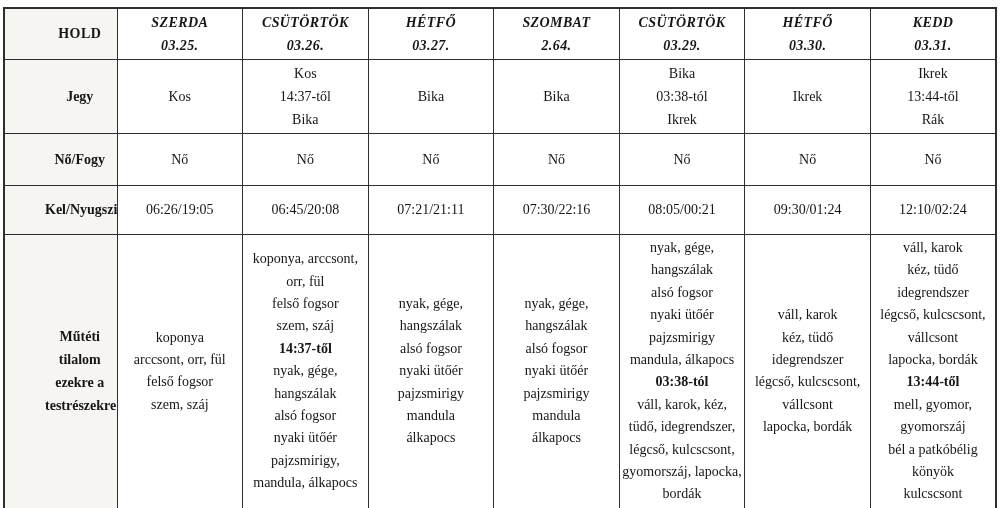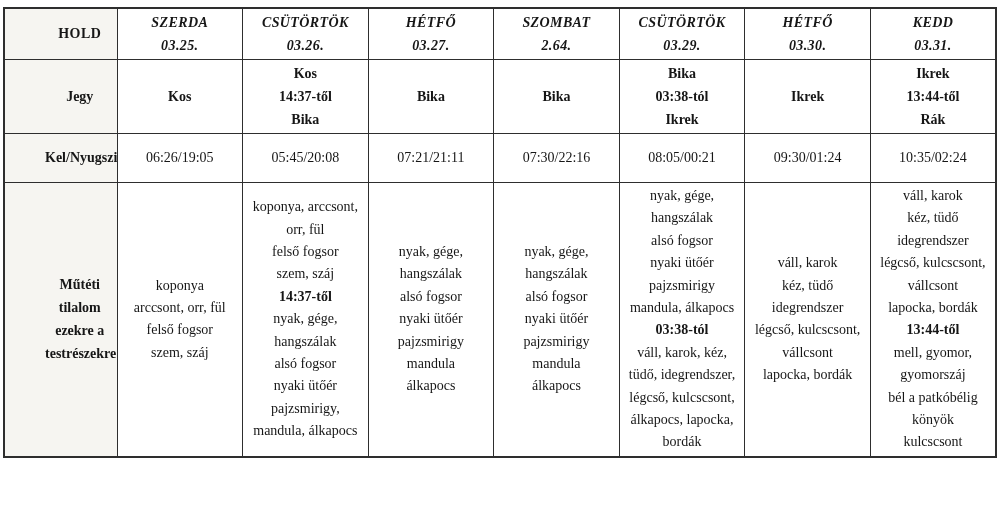--- a/index.html
+++ b/index.html
@@ -29,21 +29,21 @@
   th { font-weight: bold; }
   .label-cell { background: #f6f5f1; padding-left: 40px; }
   td { background: #ffffff; }
   tr.header-row  { height: 49px; }
   tr.row-jegy    { height: 68px; }
   tr.row-nofogy  { height: 52px; }
   tr.row-kel     { height: 49px; }
   tr.row-muteti  { height: 272px; }
   .header-row th { letter-spacing: 0.4px; }
   .day-name, .day-date { line-height: 23px; font-style: italic; }
-  .row-jegy td { font-weight: bold; }
+  .row-jegy td { font-weight: normal; }
   .row-jegy .line { line-height: 23px; }
   .row-nofogy .line, .row-kel .line { line-height: 18px; }
   .row-muteti .line { line-height: 22.4px; }
   .row-muteti .line.bold { font-weight: bold; }
   .label-lines .line { line-height: 23px; font-weight: bold; }
 </style>
 </head>
 <body>
 
 <table class="moon">
@@ -115,43 +115,67 @@
     <td>
           <div class="line">Ikrek</div>
         </td>
     <td>
           <div class="line">Ikrek</div>
           <div class="line">13:44-től</div>
           <div class="line">Rák</div>
         </td>
   </tr>
 
+  <tr class="row-nofogy">
+    <th class="label-cell">Nő/Fogy</th>
+    <td>
+          <div class="line">Nő</div>
+        </td>
+    <td>
+          <div class="line">Nő</div>
+        </td>
+    <td>
+          <div class="line">Nő</div>
+        </td>
+    <td>
+          <div class="line">Nő</div>
+        </td>
+    <td>
+          <div class="line">Nő</div>
+        </td>
+    <td>
+          <div class="line">Nő</div>
+        </td>
+    <td>
+          <div class="line">Nő</div>
+        </td>
+  </tr>
 
   <tr class="row-kel">
     <th class="label-cell">Kel/Nyugszik</th>
     <td>
           <div class="line">06:26/19:05</div>
         </td>
     <td>
-          <div class="line">05:45/20:08</div>
+          <div class="line">06:45/20:08</div>
         </td>
     <td>
           <div class="line">07:21/21:11</div>
         </td>
     <td>
           <div class="line">07:30/22:16</div>
         </td>
     <td>
           <div class="line">08:05/00:21</div>
         </td>
     <td>
           <div class="line">09:30/01:24</div>
         </td>
     <td>
-          <div class="line">10:35/02:24</div>
+          <div class="line">12:10/02:24</div>
         </td>
   </tr>
 
   <tr class="row-muteti">
     <th class="label-cell label-lines">
           <div class="line">Műtéti tilalom</div>
           <div class="line">ezekre a</div>
           <div class="line">testrészekre:</div>
         </th>
     <td>
@@ -195,21 +219,21 @@
           <div class="line">nyak, gége,</div>
           <div class="line">hangszálak</div>
           <div class="line">alsó fogsor</div>
           <div class="line">nyaki ütőér</div>
           <div class="line">pajzsmirigy</div>
           <div class="line">mandula, álkapocs</div>
           <div class="line bold">03:38-tól</div>
           <div class="line">váll, karok, kéz,</div>
           <div class="line">tüdő, idegrendszer,</div>
           <div class="line">légcső, kulcscsont,</div>
-          <div class="line">álkapocs, lapocka,</div>
+          <div class="line">gyomorszáj, lapocka,</div>
           <div class="line">bordák</div>
         </td>
     <td>
           <div class="line">váll, karok</div>
           <div class="line">kéz, tüdő</div>
           <div class="line">idegrendszer</div>
           <div class="line">légcső, kulcscsont,</div>
           <div class="line">vállcsont</div>
           <div class="line">lapocka, bordák</div>
         </td>

